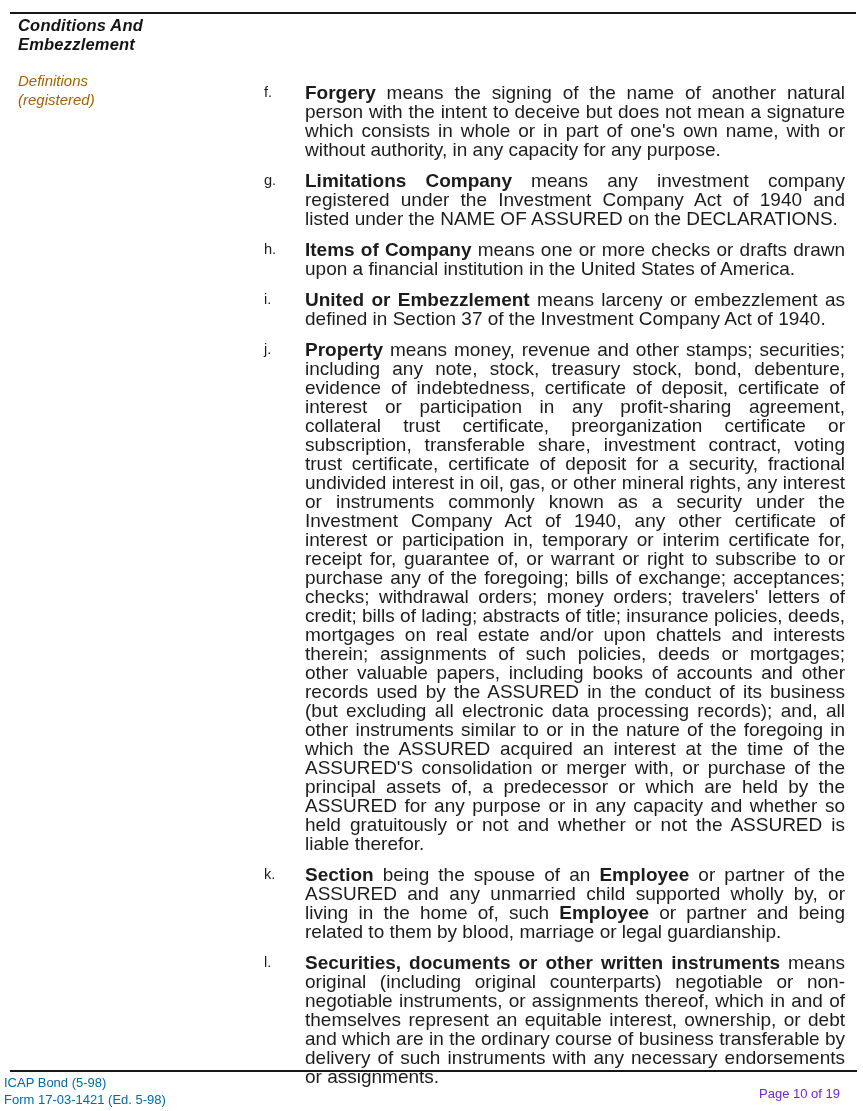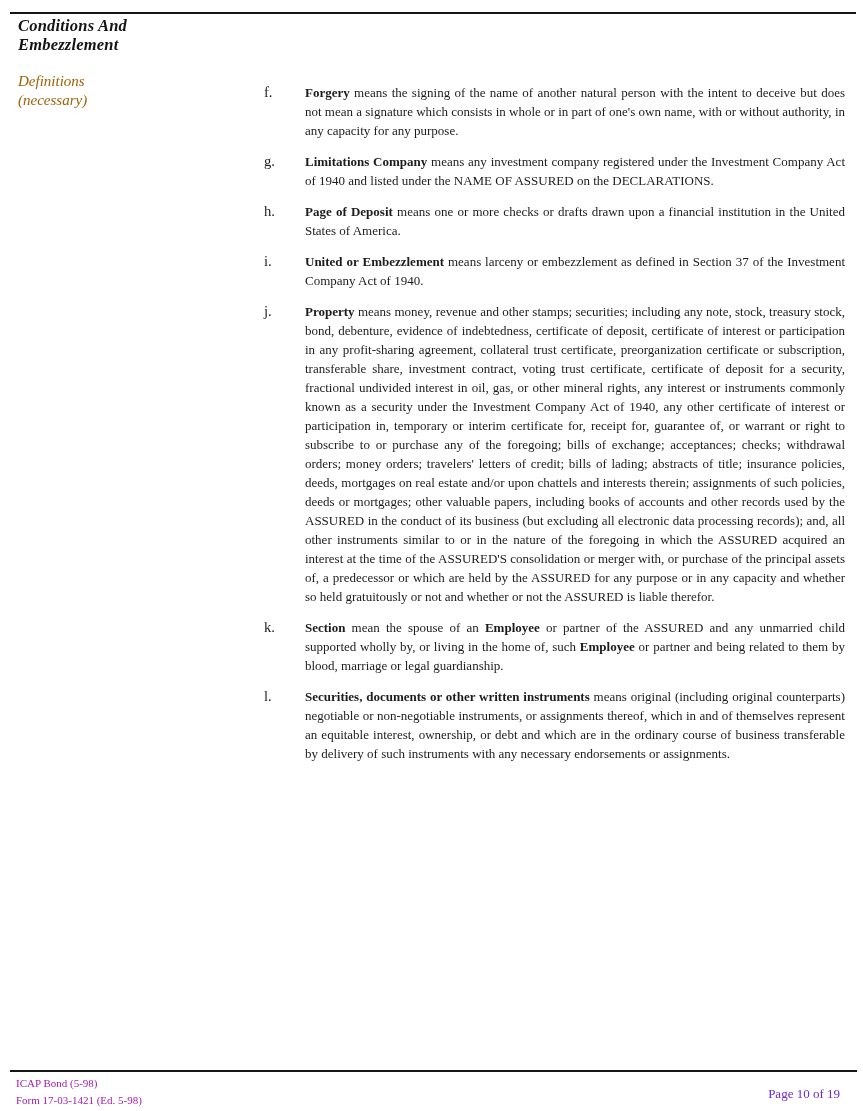--- a/index.html
+++ b/index.html
@@ -5,21 +5,21 @@
   html, body {
     margin: 0;
     padding: 0;
     background: #ffffff;
   }
   .page {
     position: relative;
     width: 863px;
     height: 1111px;
     background: #ffffff;
-    font-family: Liberation Serif, serif;
+    font-family: Liberation Sans, sans-serif;
     color: #1c1c1c;
     overflow: hidden;
   }
   .top-rule {
     position: absolute;
     left: 10px;
     top: 12px;
     width: 846px;
     height: 2px;
     background: #161616;
@@ -55,43 +55,43 @@
     margin-bottom: 12px;
   }
   .def-letter {
     flex: 0 0 41px;
     width: 41px;
     font-size: 14.6px;
     line-height: 19px;
   }
   .def-text {
     width: 540px;
-    font-size: 13px;
+    font-size: 19px;
     line-height: 19px;
     text-align: justify;
     text-align-last: left;
   }
   .bold-term {
     font-weight: bold;
   }
   .footer-rule {
     position: absolute;
     left: 10px;
     top: 1070px;
     width: 847px;
     height: 2px;
     background: #161616;
   }
   .footer-left {
     position: absolute;
-    left: 16px;
+    left: 4px;
     top: 1075px;
-    font-size: 11px;
+    font-size: 13px;
     line-height: 16.5px;
-    color: #a21caf;
+    color: #0369a1;
   }
   .footer-right {
     position: absolute;
     right: 23px;
     top: 1086px;
     font-size: 13px;
     color: #6d28d9;
     text-align: right;
   }
 </style>
@@ -102,47 +102,47 @@
 
   <div class="top-rule"></div>
 
   <div class="doc-title">
     <div>Conditions And</div>
     <div>Embezzlement</div>
   </div>
 
   <div class="sidebar-label">
     <div>Definitions</div>
-    <div>(necessary)</div>
+    <div>(registered)</div>
   </div>
 
   <div class="definitions">
       <div class="def-item">
         <div class="def-letter">f.</div>
         <div class="def-text"><span class="bold-term">Forgery</span><span> means the signing of the name of another natural person with the intent to deceive but does not mean a signature which consists in whole or in part of one's own name, with or without authority, in any capacity for any purpose.</span></div>
       </div>
       <div class="def-item">
         <div class="def-letter">g.</div>
         <div class="def-text"><span class="bold-term">Limitations Company</span><span> means any investment company registered under the Investment Company Act of 1940 and listed under the NAME OF ASSURED on the DECLARATIONS.</span></div>
       </div>
       <div class="def-item">
         <div class="def-letter">h.</div>
-        <div class="def-text"><span class="bold-term">Page of Deposit</span><span> means one or more checks or drafts drawn upon a financial institution in the United States of America.</span></div>
+        <div class="def-text"><span class="bold-term">Items of Company</span><span> means one or more checks or drafts drawn upon a financial institution in the United States of America.</span></div>
       </div>
       <div class="def-item">
         <div class="def-letter">i.</div>
         <div class="def-text"><span class="bold-term">United or Embezzlement</span><span> means larceny or embezzlement as defined in Section 37 of the Investment Company Act of 1940.</span></div>
       </div>
       <div class="def-item">
         <div class="def-letter">j.</div>
         <div class="def-text"><span class="bold-term">Property</span><span> means money, revenue and other stamps; securities; including any note, stock, treasury stock, bond, debenture, evidence of indebtedness, certificate of deposit, certificate of interest or participation in any profit-sharing agreement, collateral trust certificate, preorganization certificate or subscription, transferable share, investment contract, voting trust certificate, certificate of deposit for a security, fractional undivided interest in oil, gas, or other mineral rights, any interest or instruments commonly known as a security under the Investment Company Act of 1940, any other certificate of interest or participation in, temporary or interim certificate for, receipt for, guarantee of, or warrant or right to subscribe to or purchase any of the foregoing; bills of exchange; acceptances; checks; withdrawal orders; money orders; travelers' letters of credit; bills of lading; abstracts of title; insurance policies, deeds, mortgages on real estate and/or upon chattels and interests therein; assignments of such policies, deeds or mortgages; other valuable papers, including books of accounts and other records used by the ASSURED in the conduct of its business (but excluding all electronic data processing records); and, all other instruments similar to or in the nature of the foregoing in which the ASSURED acquired an interest at the time of the ASSURED'S consolidation or merger with, or purchase of the principal assets of, a predecessor or which are held by the ASSURED for any purpose or in any capacity and whether so held gratuitously or not and whether or not the ASSURED is liable therefor.</span></div>
       </div>
       <div class="def-item">
         <div class="def-letter">k.</div>
-        <div class="def-text"><span class="bold-term">Section</span><span> mean the spouse of an </span><span class="bold-term">Employee</span><span> or partner of the ASSURED and any unmarried child supported wholly by, or living in the home of, such </span><span class="bold-term">Employee</span><span> or partner and being related to them by blood, marriage or legal guardianship.</span></div>
+        <div class="def-text"><span class="bold-term">Section</span><span> being the spouse of an </span><span class="bold-term">Employee</span><span> or partner of the ASSURED and any unmarried child supported wholly by, or living in the home of, such </span><span class="bold-term">Employee</span><span> or partner and being related to them by blood, marriage or legal guardianship.</span></div>
       </div>
       <div class="def-item">
         <div class="def-letter">l.</div>
         <div class="def-text"><span class="bold-term">Securities, documents or other written instruments</span><span> means original (including original counterparts) negotiable or non-negotiable instruments, or assignments thereof, which in and of themselves represent an equitable interest, ownership, or debt and which are in the ordinary course of business transferable by delivery of such instruments with any necessary endorsements or assignments.</span></div>
       </div>
     </div>
 
   <div class="footer-rule"></div>
 
   <div class="footer-left">

